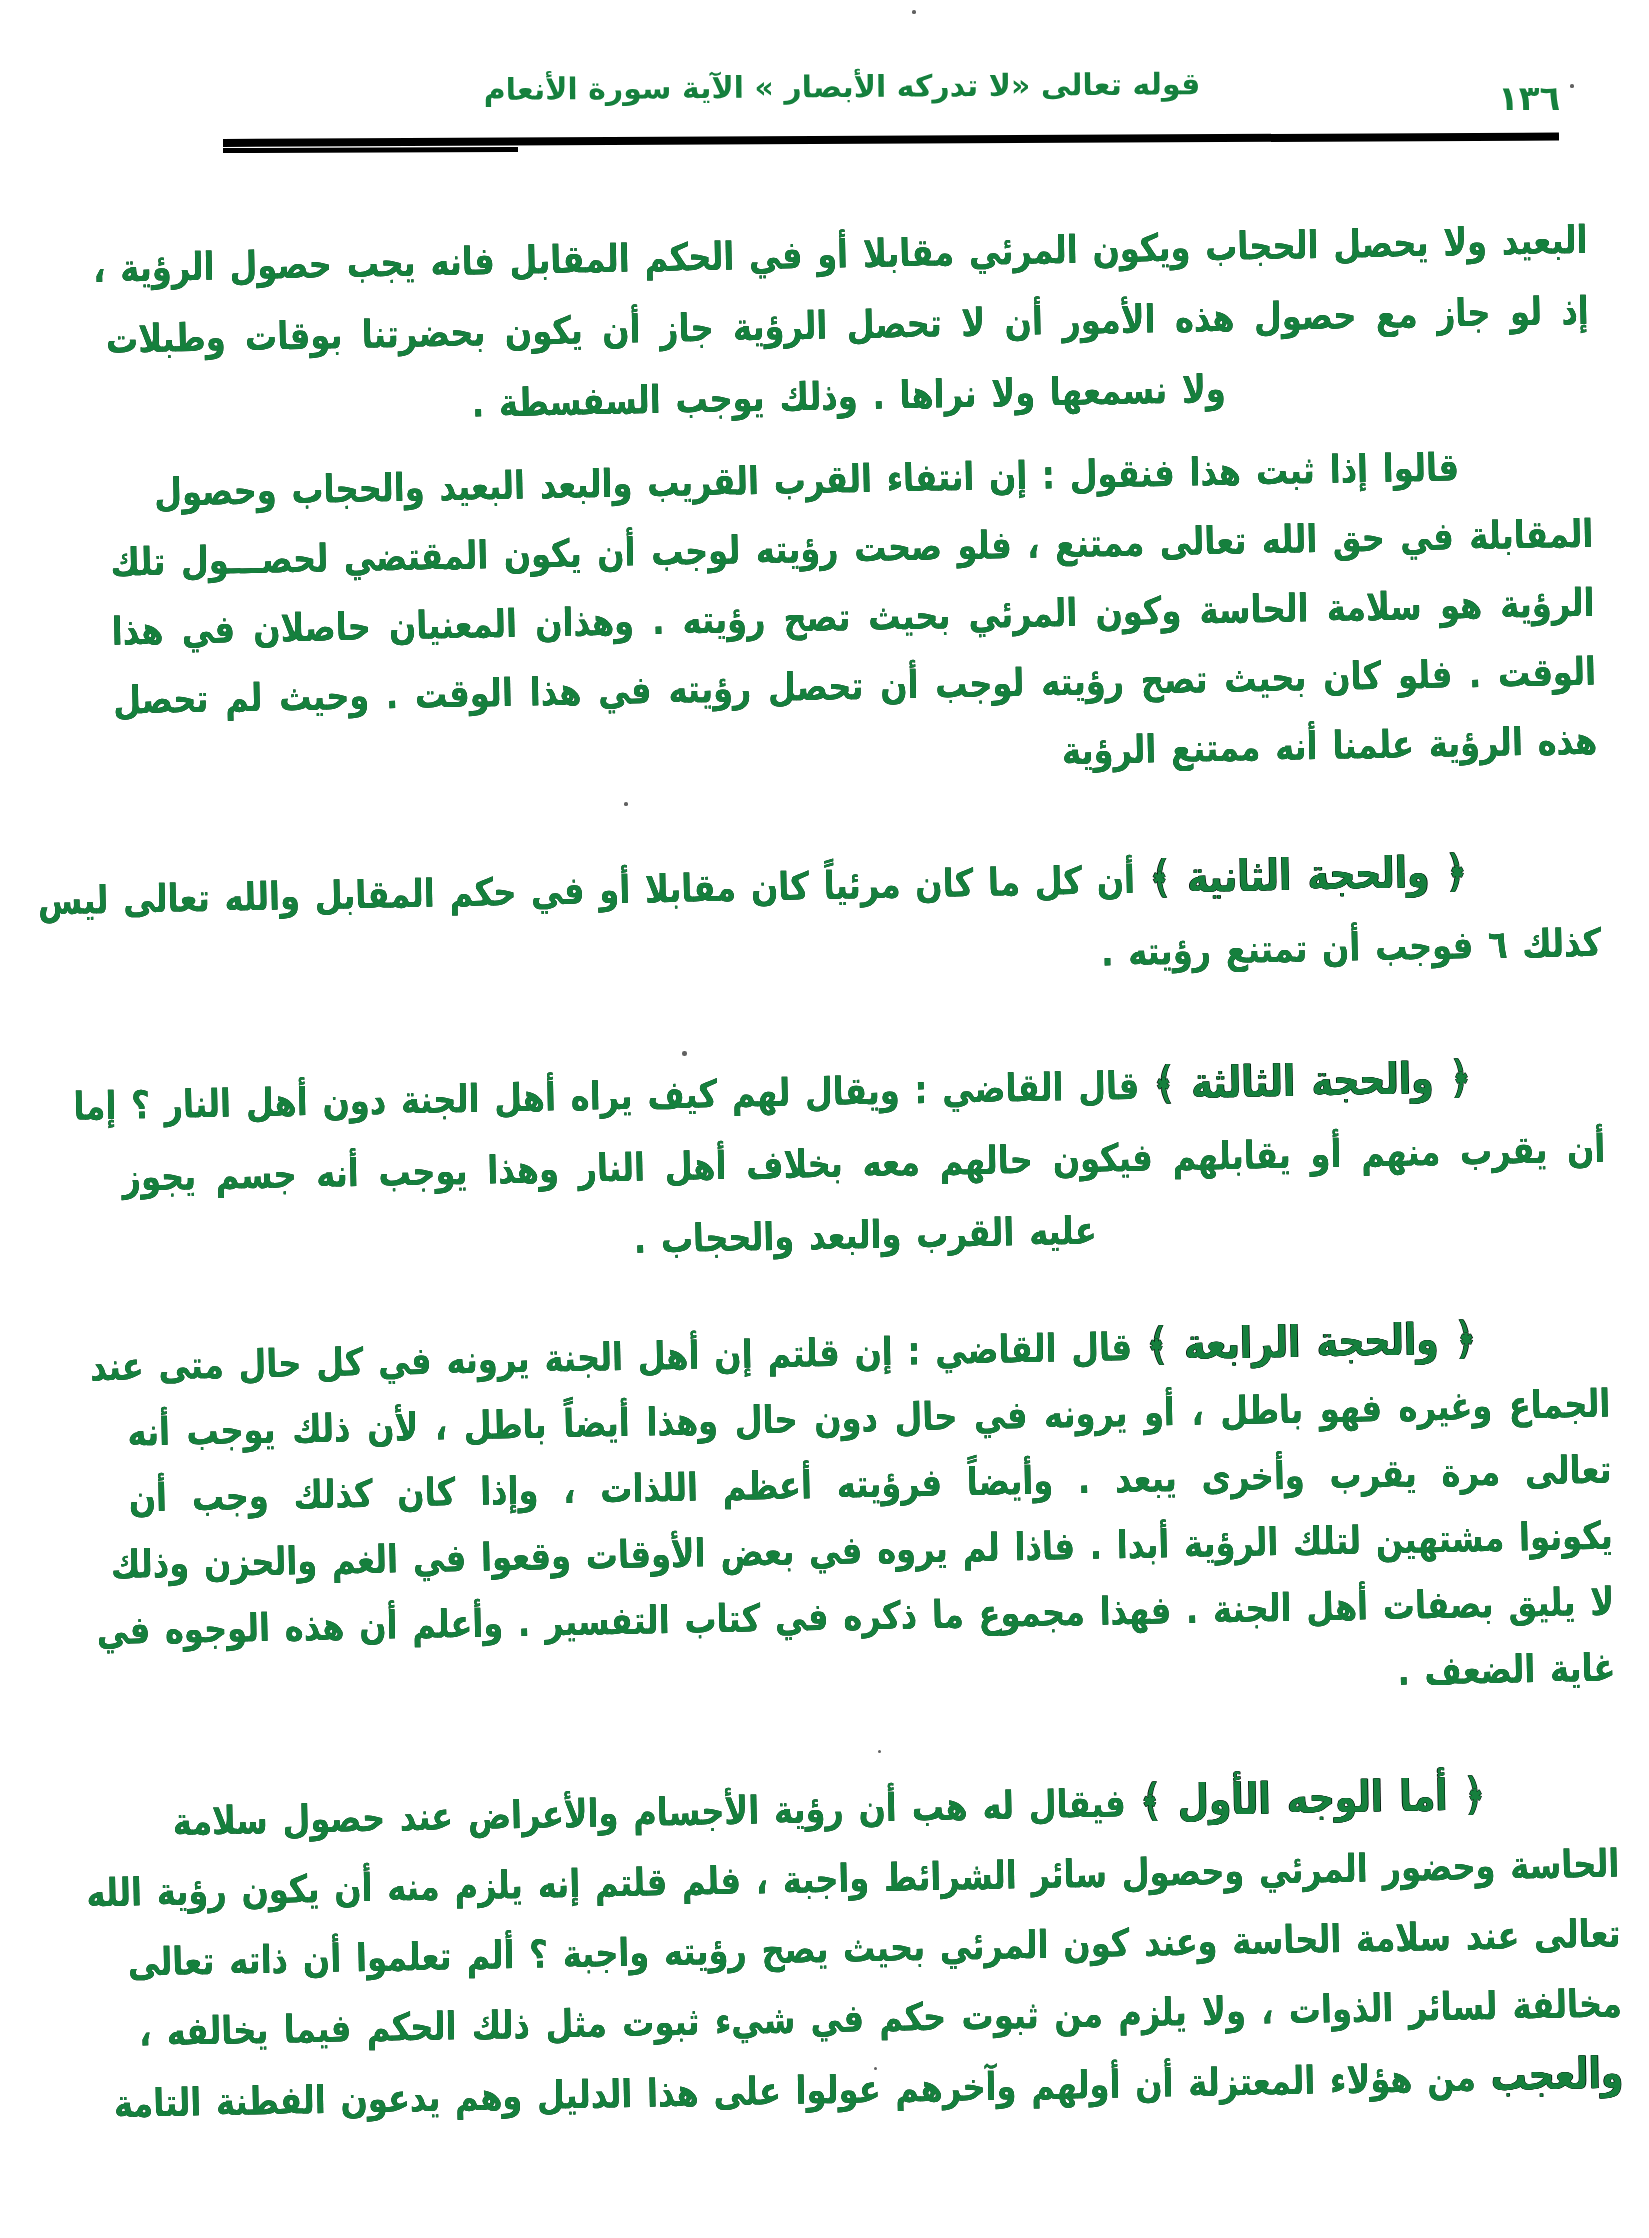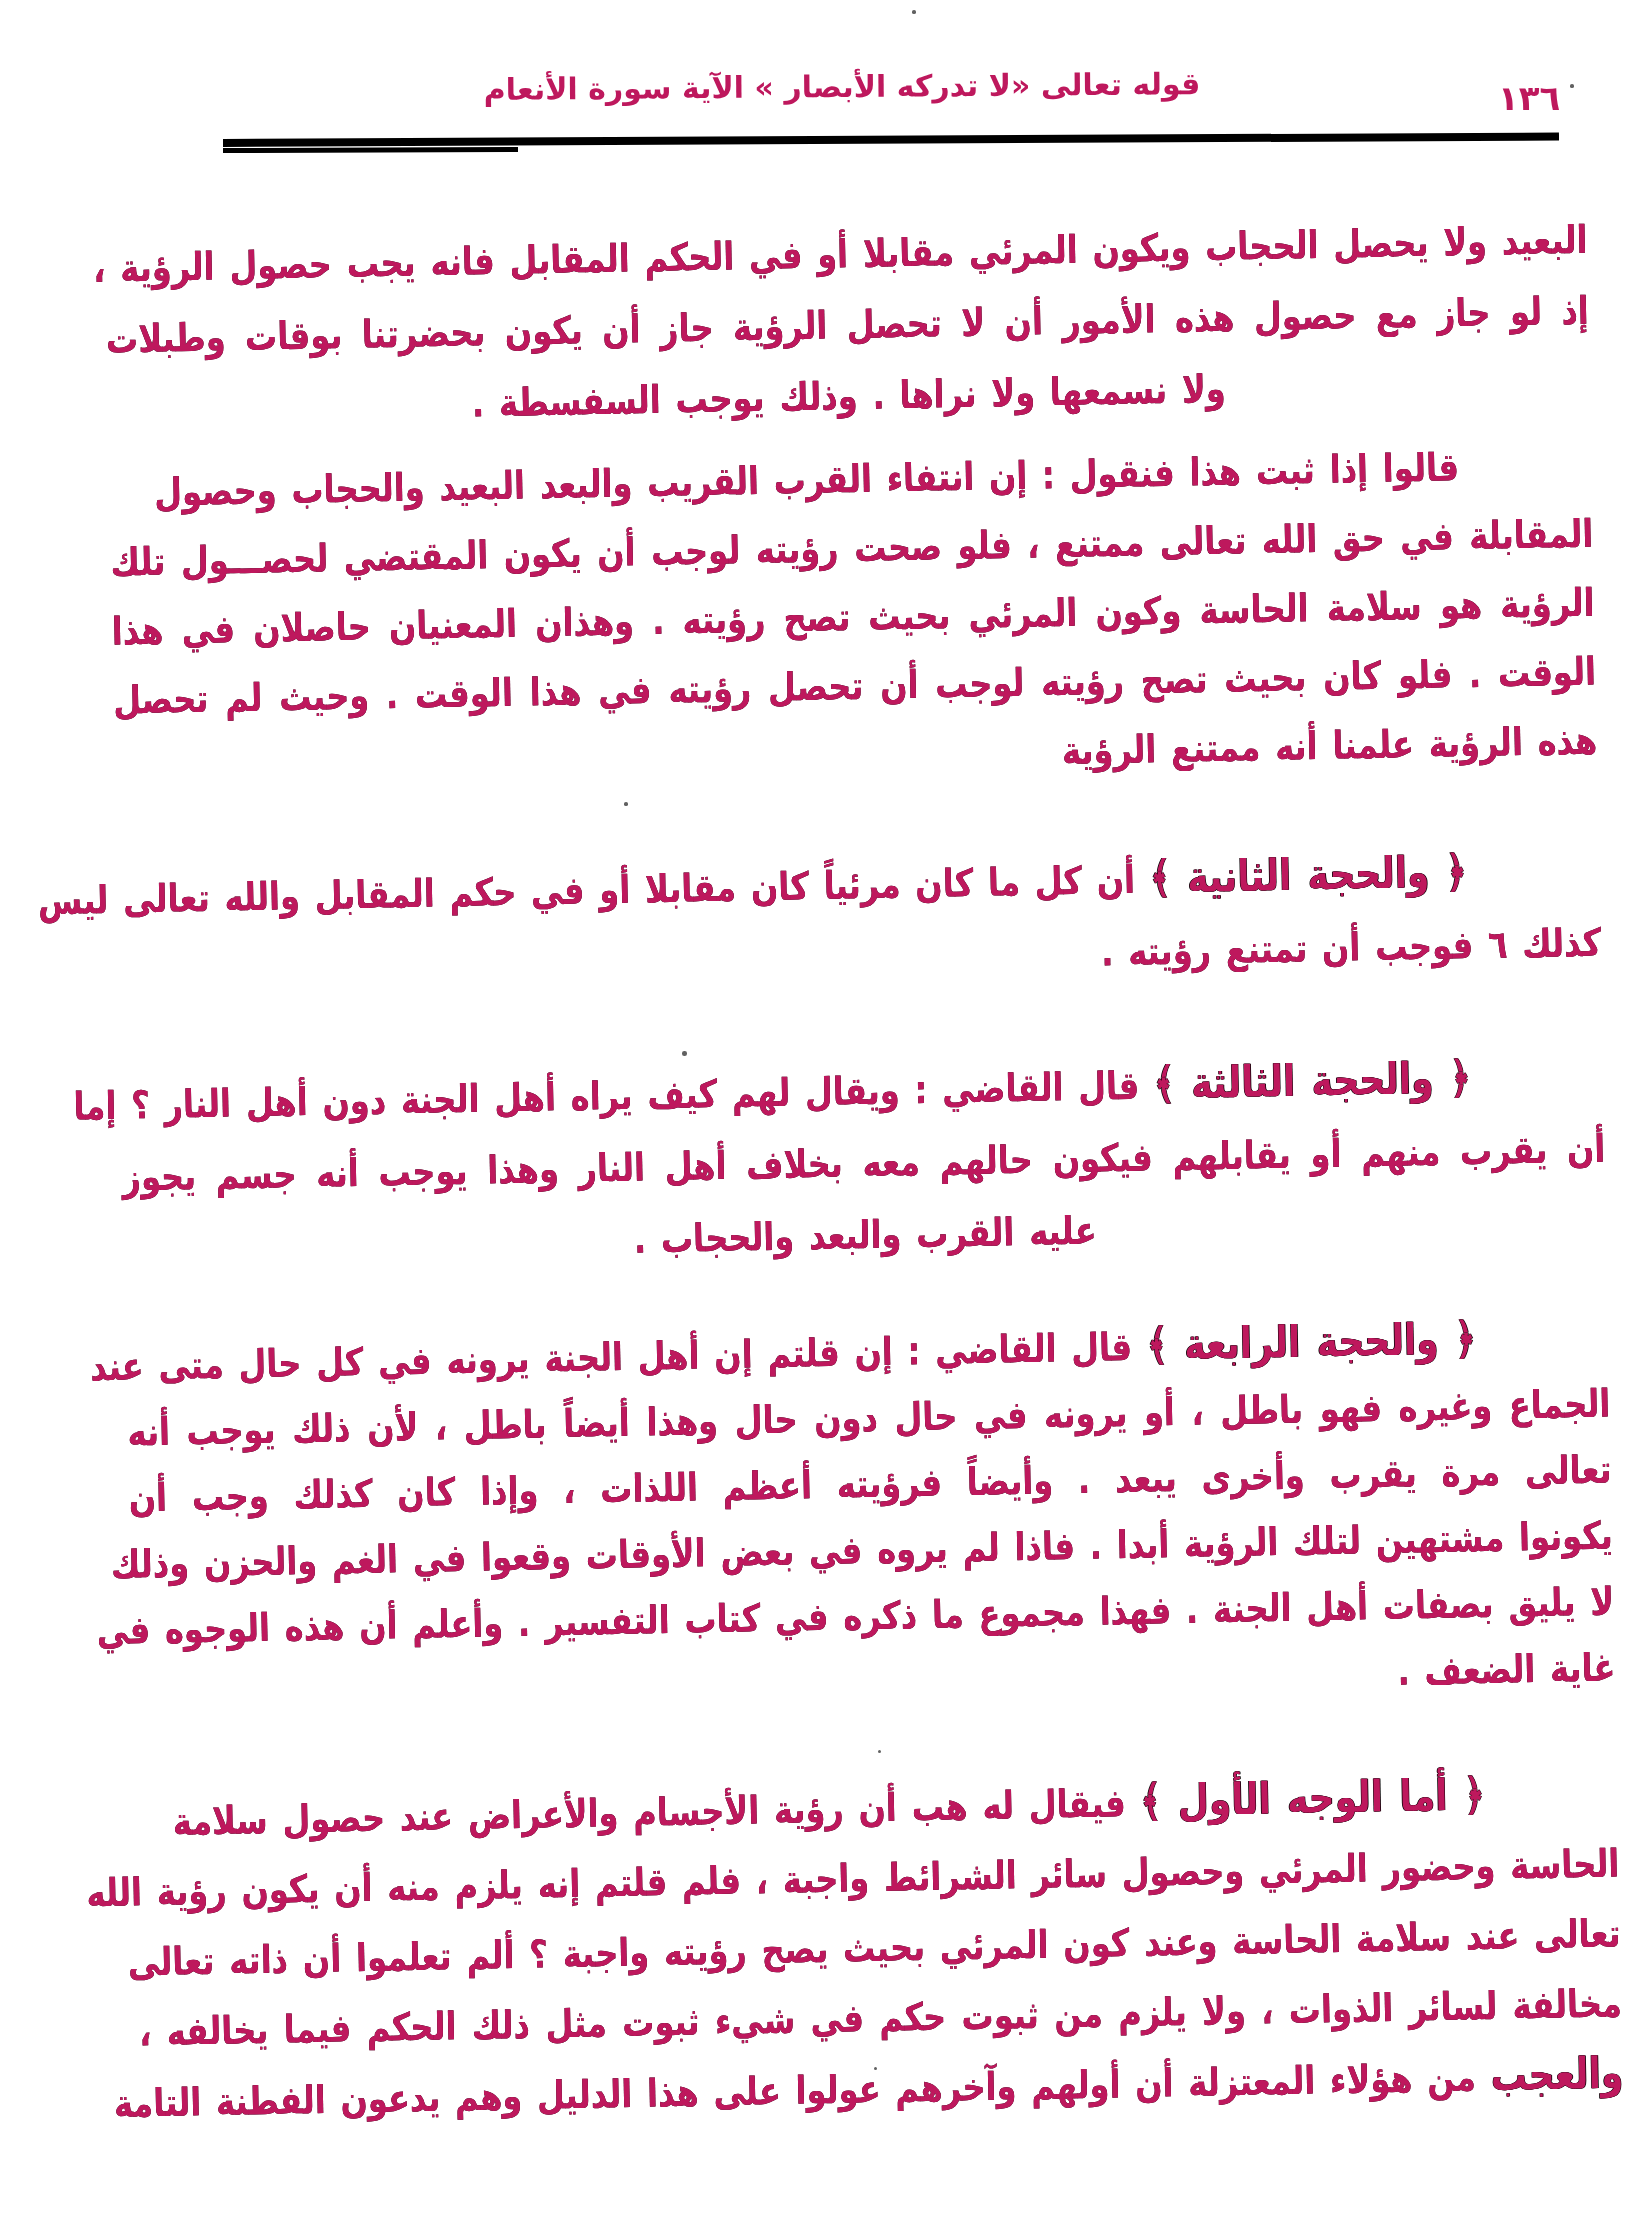--- a/index.html
+++ b/index.html
@@ -5,21 +5,21 @@
   html,body{
     margin:0; padding:0;
     width:1650px; height:2239px;
     background:#ffffff;
     overflow:hidden;
   }
   .page{
     position:absolute; inset:0;
     width:1616px; height:2239px;
     background:#ffffff;
-    color:#be185d;
+    color:#15803d;
     font-family:"DejaVu Sans", sans-serif;
   }
   
   .running-title{
     position:absolute; top:69px; left:0; right:0;
     text-align:center;
     direction:rtl;
     font-size:30px; font-weight:bold;
     transform:rotate(-0.45deg);
     white-space:nowrap;

